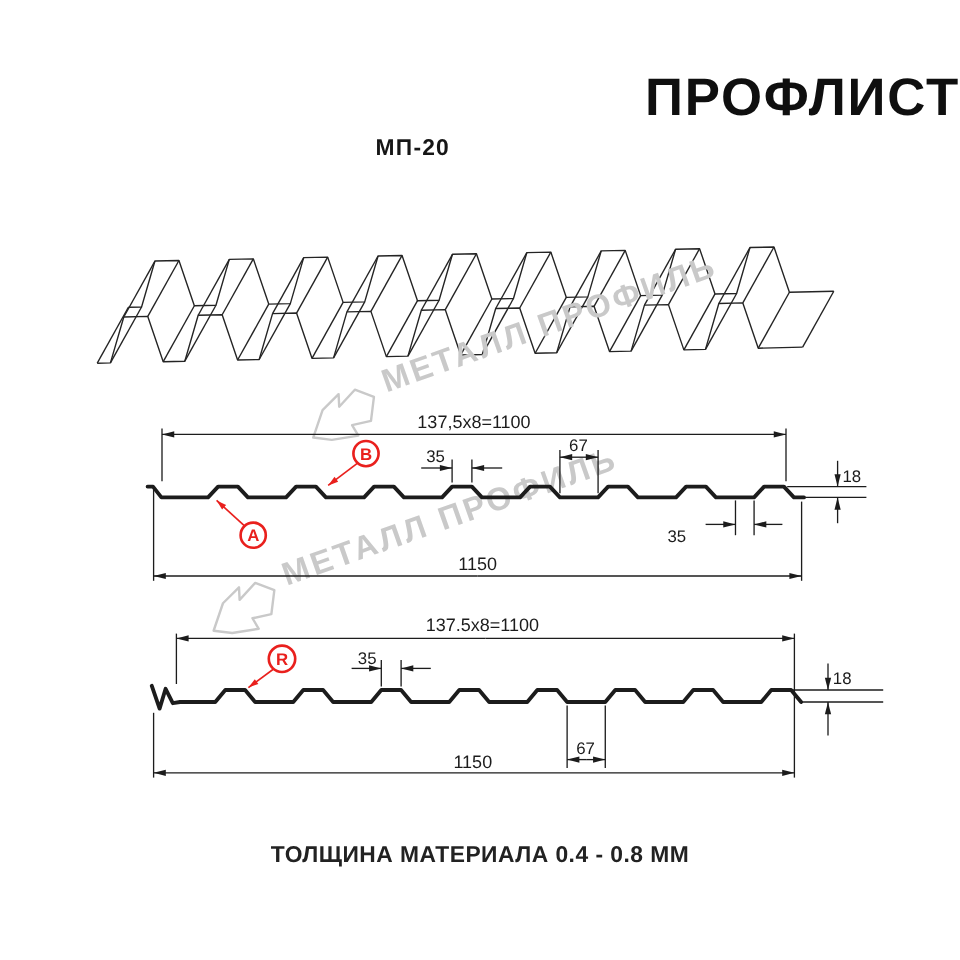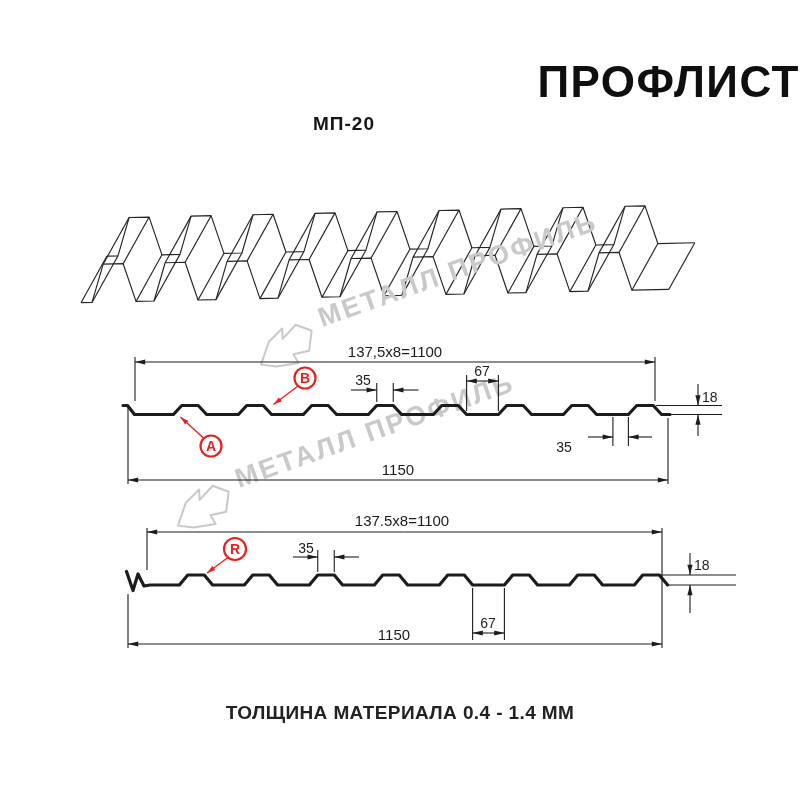--- a/index.html
+++ b/index.html
@@ -180,13 +180,13 @@
     <text class="dim dimL" x="394" y="640">1150</text>
 
     <g>
       <circle class="redc" cx="235" cy="549" r="11"></circle>
       <text class="redt" x="235" y="554">R</text>
       <line class="redl" x1="228" y1="557.5" x2="207" y2="573" marker-end="url(#mr)"></line>
     </g>
   </g>
 </svg>
 
-<div class="footer">ТОЛЩИНА МАТЕРИАЛА 0.4 - 1.4 ММ</div>
+<div class="footer">ТОЛЩИНА МАТЕРИАЛА 0.4 - 0.8 ММ</div>
 
 </body></html>

